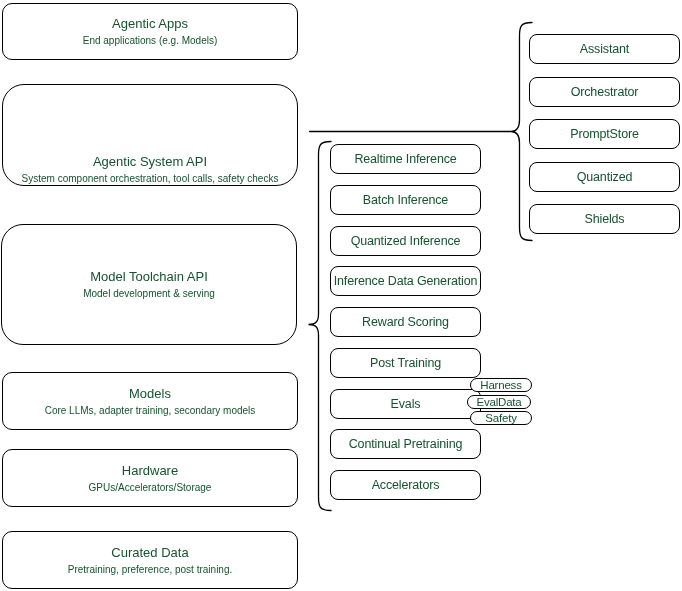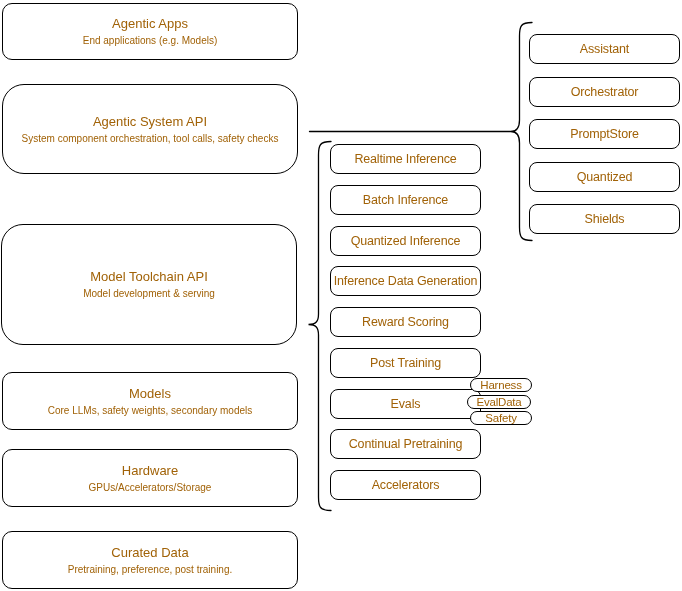--- a/index.html
+++ b/index.html
@@ -2,21 +2,21 @@
 <html><head>
 <meta charset="utf-8">
 <style>
   html, body { margin: 0; padding: 0; background: #ffffff; }
   .canvas {
     position: relative;
     width: 682px;
     height: 591px;
     background: #ffffff;
     font-family: "Liberation Sans", sans-serif;
-    color: #a16207;
+    color: #14532d;
     overflow: hidden;
   }
   .node {
     position: absolute;
     box-sizing: border-box;
     background: #ffffff;
     border: 1.3px solid #000000;
     display: flex;
     flex-direction: column;
     align-items: center;
@@ -56,33 +56,33 @@
     <path d="M309.5 131.5 L511 131.5" fill="none" stroke="#000000" stroke-width="1.3" stroke-linecap="round"></path>
     <path d="M532 22.5 C521 22.5 519.5 26 519.5 36 L519.5 120 C519.5 128 517 131.5 511 131.5 C517 131.5 519.5 135 519.5 143 L519.5 227 C519.5 237 521 240.5 532 240.5" fill="none" stroke="#000000" stroke-width="1.3" stroke-linecap="round"></path>
     <path d="M331 141.5 C320 141.5 318.5 145 318.5 155 L318.5 314 C318.5 321.5 316 324.5 308.5 324.5 C316 324.5 318.5 327.5 318.5 335 L318.5 497 C318.5 507 320 510.5 331 510.5" fill="none" stroke="#000000" stroke-width="1.3" stroke-linecap="round"></path>
   </svg>
 
   <div class="node med-round" style="left:2px; top:3px; width:296px; height:57px;">
     <div class="title">Agentic Apps</div>
     <div class="subtitle">End applications (e.g. Models)</div>
   </div>
 
-  <div class="node big-round" style="left:2px; top:84px; width:296px; height:90px;">
+  <div class="node big-round" style="left:2px; top:84px; width:296px; height:102px;justify-content:flex-end;">
     <div class="title">Agentic System API</div>
     <div class="subtitle">System component orchestration, tool calls, safety checks</div>
   </div>
 
   <div class="node big-round" style="left:1px; top:224px; width:296px; height:121px;">
     <div class="title">Model Toolchain API</div>
     <div class="subtitle">Model development &amp; serving</div>
   </div>
 
   <div class="node med-round" style="left:2px; top:372px; width:296px; height:58px;">
     <div class="title">Models</div>
-    <div class="subtitle">Core LLMs, safety weights, secondary models</div>
+    <div class="subtitle">Core LLMs, adapter training, secondary models</div>
   </div>
 
   <div class="node med-round" style="left:2px; top:449px; width:296px; height:58px;">
     <div class="title">Hardware</div>
     <div class="subtitle">GPUs/Accelerators/Storage</div>
   </div>
 
   <div class="node med-round" style="left:2px; top:531px; width:296px; height:58px;">
     <div class="title">Curated Data</div>
     <div class="subtitle">Pretraining, preference, post training.</div>

